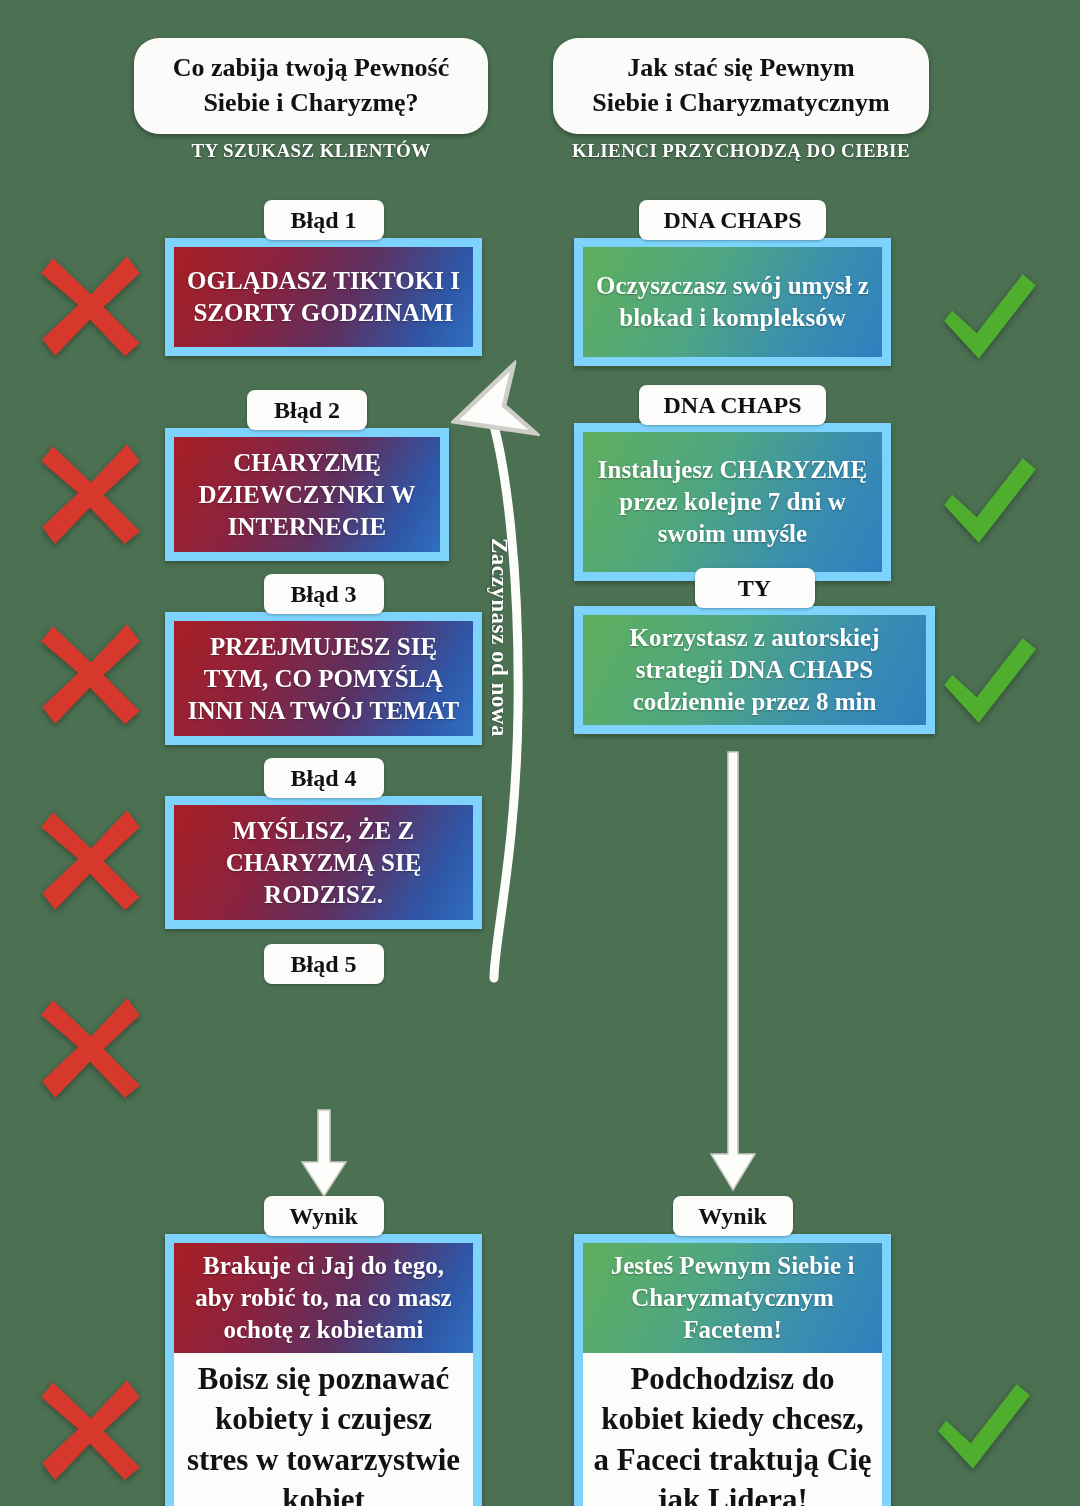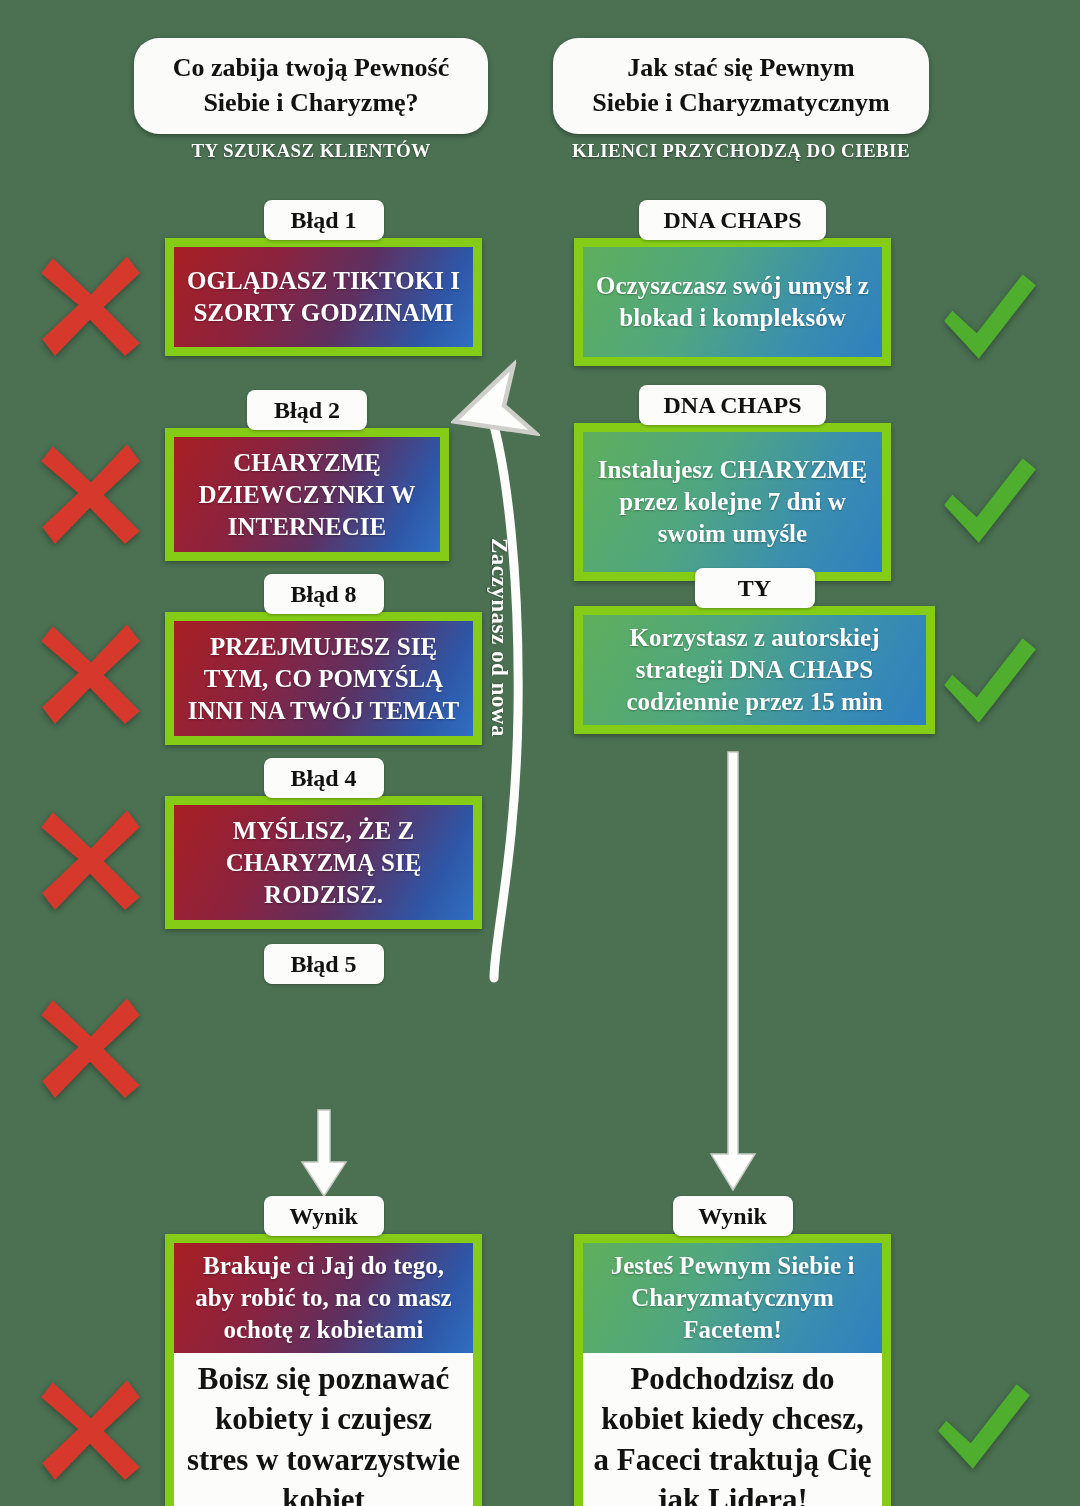--- a/index.html
+++ b/index.html
@@ -50,21 +50,21 @@
     margin:0 auto;
     width:max-content;
     min-width:120px;
     border-radius:8px;
     position:relative;
     z-index:3;
     box-shadow:0 1px 3px rgba(0,0,0,.30);
   }
 
   .frame{
-    background:#84cc16;
+    background:#7dd3fc;
     padding:9px;
     margin-top:-2px;
     position:relative;
     z-index:2;
     box-shadow:0 2px 5px rgba(0,0,0,.32);
   }
 
   .panel{
     color:#ffffff;
     font-weight:bold;
@@ -131,21 +131,21 @@
 </div>
 
 <div class="node" style="left:165px; top:390px; width:284px;">
   <div class="tab">Błąd 2</div>
   <div class="frame">
     <div class="panel" style="height:115px;background:linear-gradient(118deg,#a81f23 0%,#8a2340 32%,#5e3060 58%,#2f56a6 84%,#2f6fc2 100%);">CHARYZMĘ DZIEWCZYNKI W INTERNECIE</div>
   </div>
 </div>
 
 <div class="node" style="left:165px; top:574px; width:317px;">
-  <div class="tab">Błąd 8</div>
+  <div class="tab">Błąd 3</div>
   <div class="frame">
     <div class="panel" style="height:115px;background:linear-gradient(118deg,#a81f23 0%,#8a2340 32%,#5e3060 58%,#2f56a6 84%,#2f6fc2 100%);">PRZEJMUJESZ SIĘ TYM, CO POMYŚLĄ INNI NA TWÓJ TEMAT</div>
   </div>
 </div>
 
 <div class="node" style="left:165px; top:758px; width:317px;">
   <div class="tab">Błąd 4</div>
   <div class="frame">
     <div class="panel" style="height:115px;background:linear-gradient(118deg,#a81f23 0%,#8a2340 32%,#5e3060 58%,#2f56a6 84%,#2f6fc2 100%);">MYŚLISZ, ŻE Z CHARYZMĄ SIĘ RODZISZ.</div>
   </div>
@@ -173,21 +173,21 @@
 <div class="node" style="left:574px; top:385px; width:317px;">
   <div class="tab">DNA CHAPS</div>
   <div class="frame">
     <div class="panel" style="height:140px;background:linear-gradient(118deg,#5fae5c 0%,#4fa681 40%,#3b8fae 72%,#2e7fc0 100%);">Instalujesz CHARYZMĘ przez kolejne 7 dni w swoim umyśle</div>
   </div>
 </div>
 
 <div class="node" style="left:574px; top:568px; width:361px;">
   <div class="tab">TY</div>
   <div class="frame">
-    <div class="panel" style="height:110px;background:linear-gradient(118deg,#5fae5c 0%,#4fa681 40%,#3b8fae 72%,#2e7fc0 100%);">Korzystasz z autorskiej strategii DNA CHAPS codziennie przez 15 min</div>
+    <div class="panel" style="height:110px;background:linear-gradient(118deg,#5fae5c 0%,#4fa681 40%,#3b8fae 72%,#2e7fc0 100%);">Korzystasz z autorskiej strategii DNA CHAPS codziennie przez 8 min</div>
   </div>
 </div>
 
 <div class="node" style="left:574px; top:1196px; width:317px;">
   <div class="tab">Wynik</div>
   <div class="frame" style="padding:9px 9px 0;">
     <div class="panel" style="height:110px;background:linear-gradient(118deg,#5fae5c 0%,#4fa681 40%,#3b8fae 72%,#2e7fc0 100%);">Jesteś Pewnym Siebie i Charyzmatycznym Facetem!</div>
     <div class="foot">Podchodzisz do kobiet kiedy chcesz, a Faceci traktują Cię jak Lidera!</div>
   </div>
 </div>

